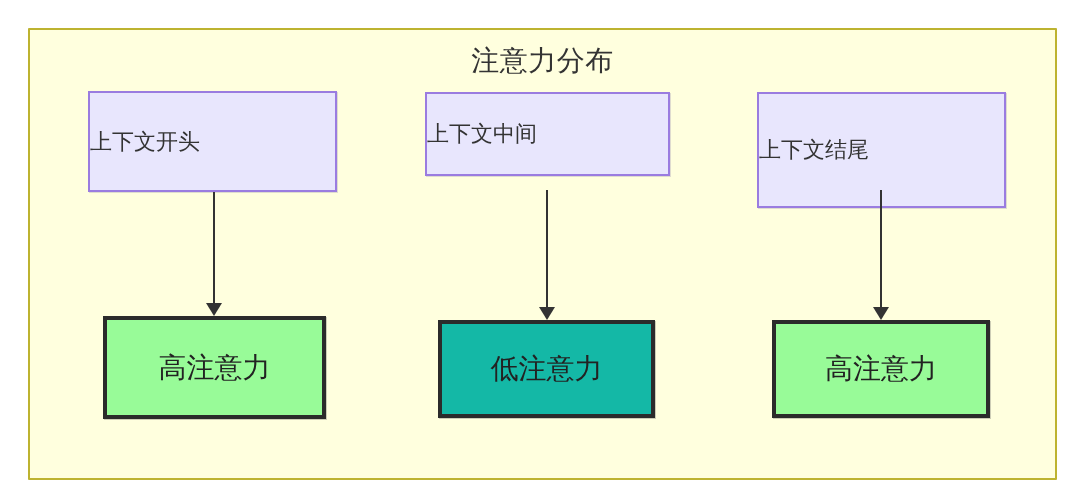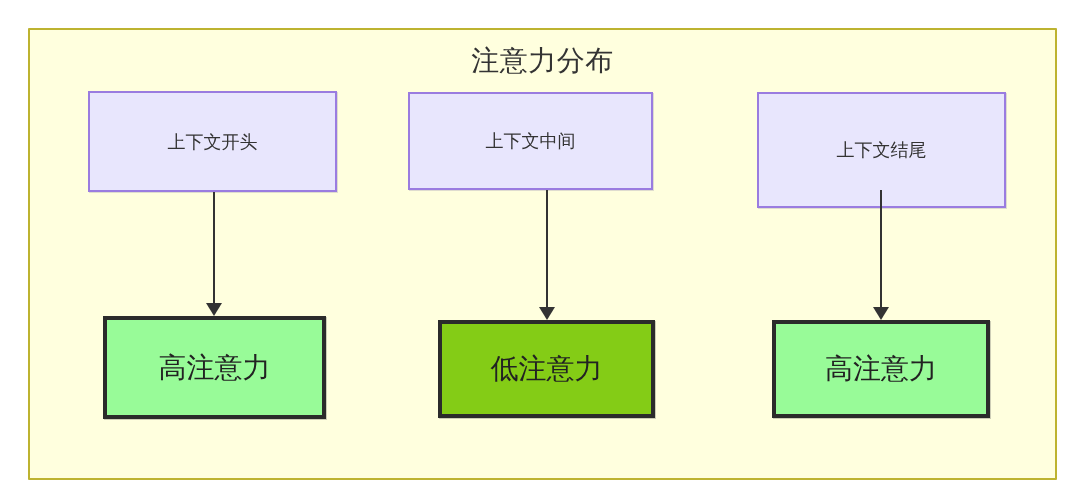--- a/index.html
+++ b/index.html
@@ -47,42 +47,41 @@
   }
 
   
   .node-top {
     position: absolute;
     box-sizing: border-box;
     background: #e8e6fd;
     border: 2px solid #9a7ce0;
     display: flex;
     align-items: center;
-    justify-content: center;
-    font-size: 18px;
+    font-size: 22px;
     color: #333333;
     box-shadow: 1px 1px 0 rgba(140,130,170,0.28);
     white-space: nowrap;
   }
 
   
   .node-bottom {
     position: absolute;
     box-sizing: border-box;
     border: 4px solid #2b2b2b;
     display: flex;
     align-items: center;
     justify-content: center;
     font-size: 28px;
     color: #222222;
     box-shadow: 1px 1px 0 rgba(90,90,90,0.30);
     white-space: nowrap;
   }
   .fill-green { background: #98fb98; }
-  .fill-red   { background: #84cc16; }
+  .fill-red   { background: #14b8a6; }
 
   
   .arrow-layer {
     position: absolute;
     left: 0;
     top: 0;
     width: 1080px;
     height: 496px;
     pointer-events: none;
   }
@@ -97,21 +96,21 @@
   </div>
 
   <div class="node-top" style="left:88px; top:91px; width:249px; height:101px;">
     <span>上下文开头</span>
   </div>
 
   <div class="node-bottom fill-green" style="left:103px; top:316px; width:223px; height:103px;">
     <span>高注意力</span>
   </div>
 
-  <div class="node-top" style="left:408px; top:92px; width:245px; height:98px;">
+  <div class="node-top" style="left:425px; top:92px; width:245px; height:84px;">
     <span>上下文中间</span>
   </div>
 
   <div class="node-bottom fill-red" style="left:438px; top:320px; width:217px; height:98px;">
     <span>低注意力</span>
   </div>
 
   <div class="node-top" style="left:757px; top:92px; width:249px; height:116px;">
     <span>上下文结尾</span>
   </div>

